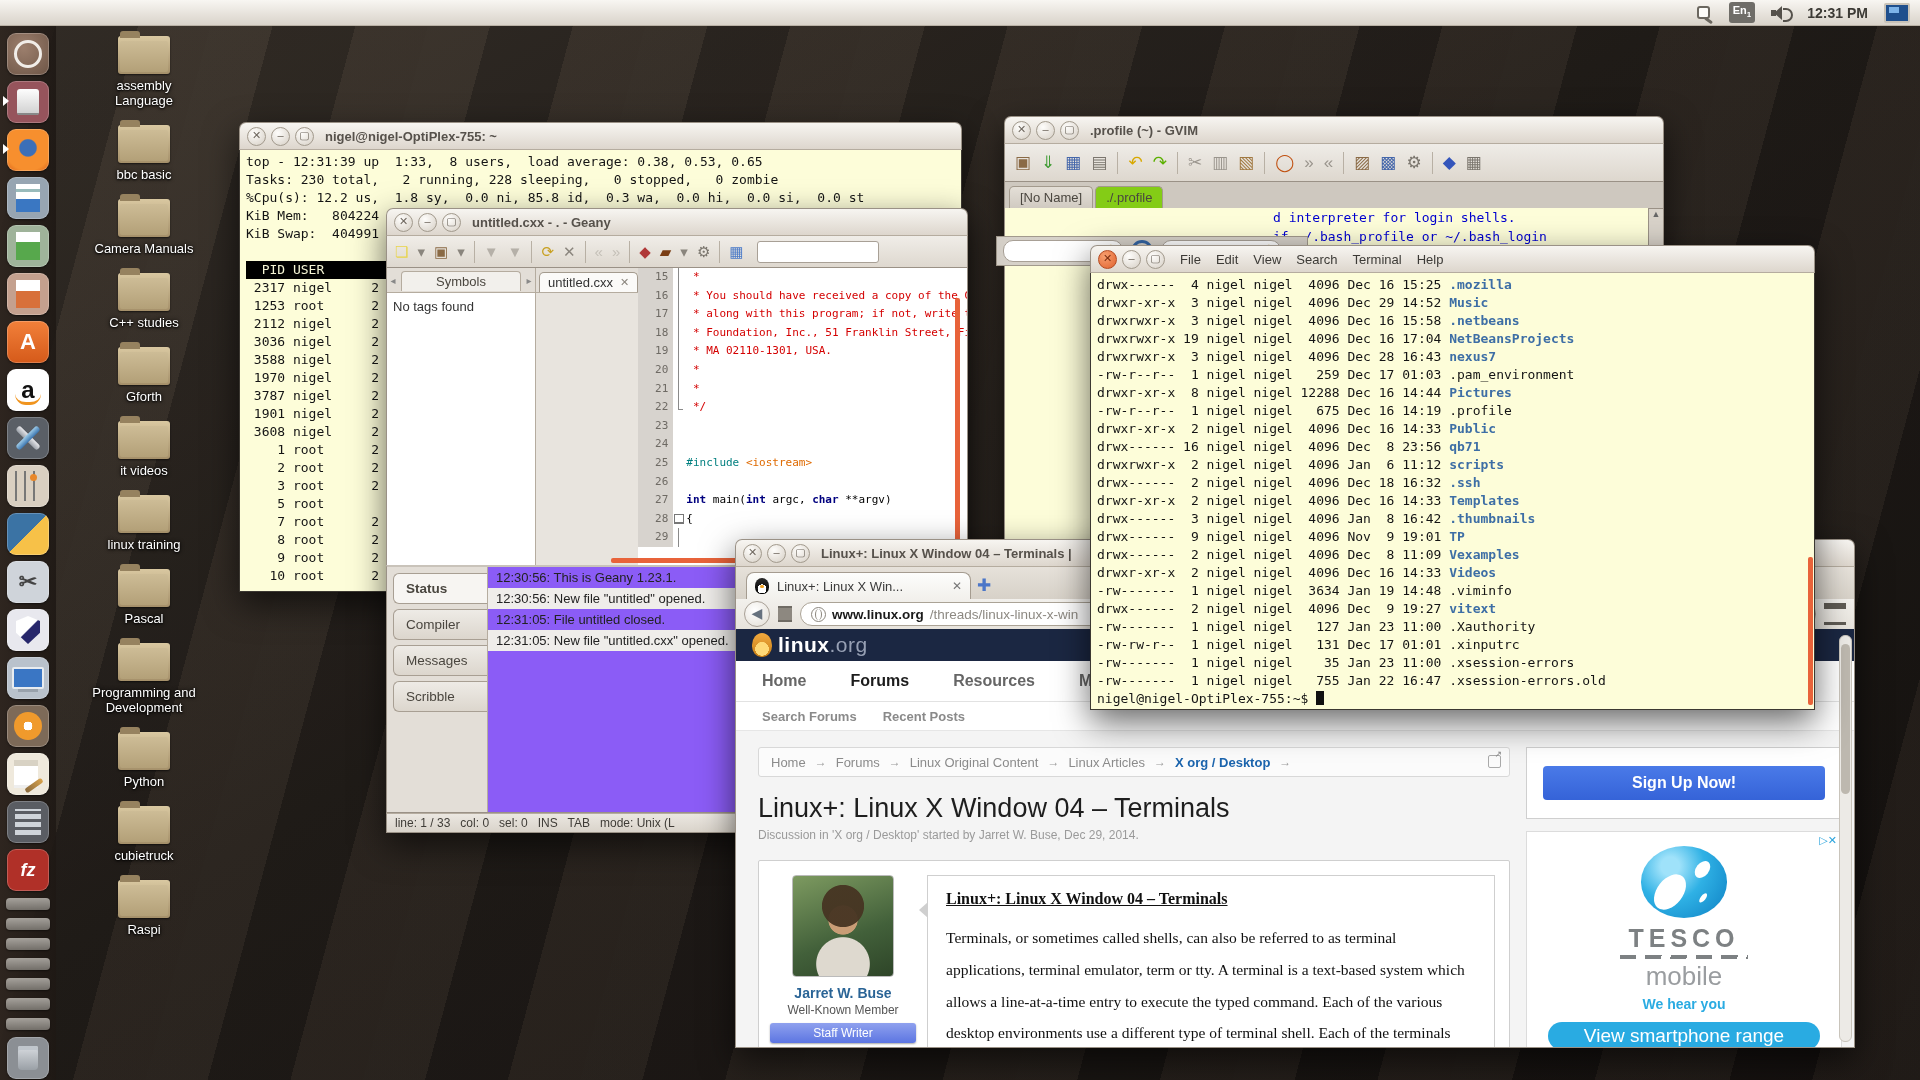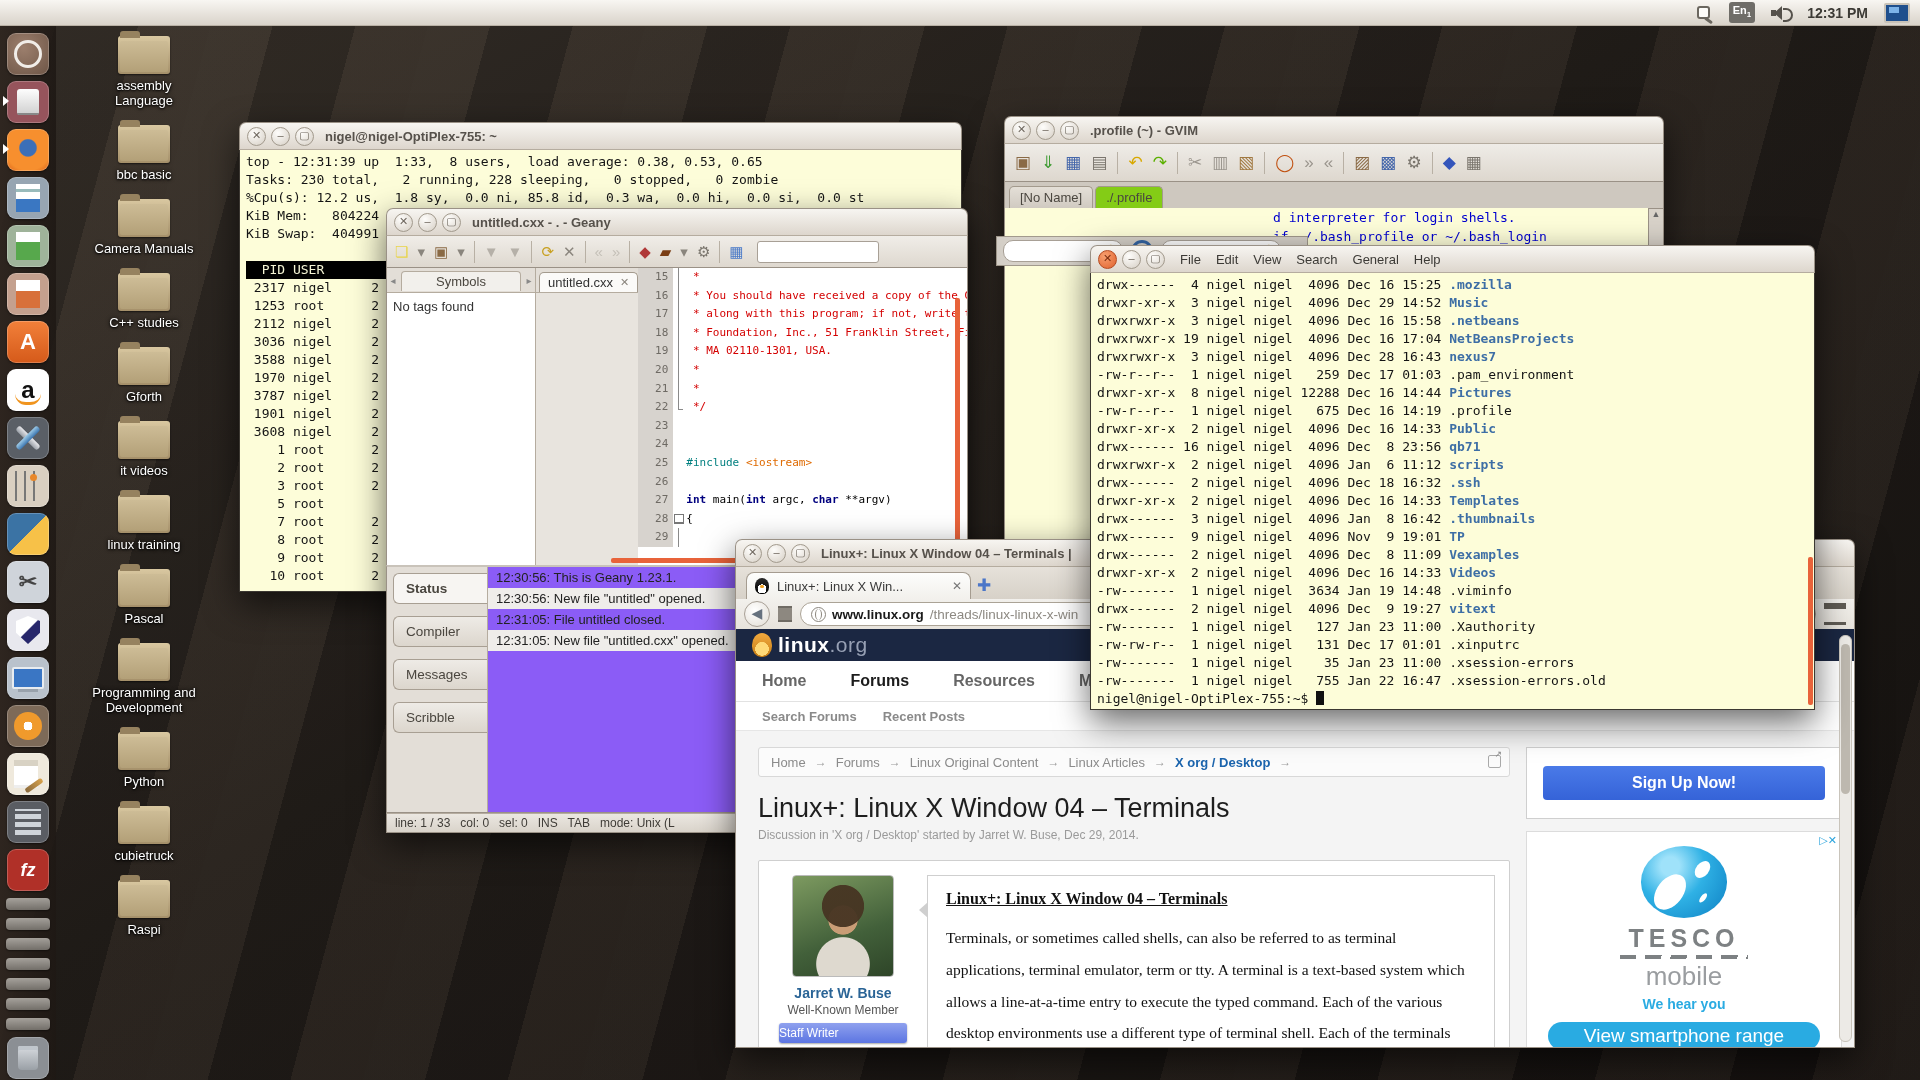--- a/index.html
+++ b/index.html
@@ -120,21 +120,21 @@
   .editor{flex:1;background:#fff;overflow:hidden;position:relative;font-family:"DejaVu Sans Mono",monospace;font-size:11px}
   .crow{display:flex;height:18.6px;align-items:flex-end}
   .gut{width:30px;background:#d7d3ce;color:#6e6a64;text-align:right;padding-right:5px;flex:0 0 auto;align-self:stretch;line-height:18.6px}
   .mark{width:13px;flex:0 0 auto;align-self:stretch;position:relative;background:#fff}
   .mark.line:after{content:"";position:absolute;left:5px;top:0;bottom:0;border-left:1px solid #8a8a8a}
   .mark.end:after{content:"";position:absolute;left:5px;top:0;height:60%;width:4px;border-left:1px solid #8a8a8a;border-bottom:1px solid #8a8a8a}
   .mark.box:after{content:"";position:absolute;left:1px;top:4px;width:8px;height:8px;border:1px solid #777;background:#fff;box-shadow:inset 0 -4px 0 -3px #777}
   .code{white-space:pre;line-height:18.6px}
   .cm{color:#d40000}.pp{color:#007f7f}.inc{color:#df6a00}.kw{color:#00007f;font-weight:bold}
   #geany .bottompanel{position:absolute;left:0;right:0;bottom:20px;height:248px;border:1px solid #9a9186;border-top:2px solid #c9c3ba;box-sizing:border-box;background:#e8e4de;display:flex}
-  .btabs{width:100px;padding-top:6px;display:flex;flex-direction:column;gap:12px;background:#e3ded7}
+  .btabs{width:100px;padding-top:6px;display:flex;flex-direction:column;gap:5px;background:#e3ded7}
   .btab{margin-left:6px;background:linear-gradient(#eeebe6,#dcd6cd);border:1px solid #a89f93;border-right:none;border-radius:6px 0 0 6px;font-size:13.5px;color:#4a463f;padding:7px 0 7px 12px}
   .btab.active{background:#f7f5f2;font-weight:bold}
   .bmsgs{flex:1;background:#8b5cf6;border-left:1px solid #b5ac9f;font-size:13px;color:#222;overflow:hidden}
   .msg{padding:3px 8px;white-space:nowrap}
   .msg.alt{background:#efedea}
   #geany .statusbar{position:absolute;left:0;right:0;bottom:0;height:20px;background:linear-gradient(#ebe7e1,#d9d3ca);border:1px solid #9a9186;border-top:1px solid #b5ac9f;box-sizing:border-box;
     font-size:12px;color:#3f3c37;padding:2px 8px;white-space:pre}
   .hscroll-orange{position:absolute;height:5px;background:#e8633a;border-radius:2px;z-index:5}
   
   #browser .tabstrip{height:32px;background:linear-gradient(#e6e1da,#d7d1c8);border-left:1px solid #9a9186;border-right:1px solid #9a9186;display:flex;align-items:flex-end;padding-left:10px}
@@ -173,21 +173,21 @@
   .threadmeta{font-size:12px;color:#9a9a9a}
   .postcard{width:752px;margin-top:18px;background:#fff;border:1px solid #cfcfcf;border-radius:2px;display:flex;padding:14px;box-sizing:border-box}
   .authcol{width:140px;flex:0 0 auto;display:flex;flex-direction:column;align-items:center}
   .avatar{width:100px;height:100px;border:1px solid #bbb;border-radius:4px;background:
     radial-gradient(circle at 50% 30%, rgba(70,52,34,.95) 0 24%, transparent 25%),
     radial-gradient(circle at 50% 44%, #c99d76 0 19%, transparent 20%),
     radial-gradient(circle at 50% 88%, #ded9cf 0 26%, transparent 27%),
     linear-gradient(160deg,#7d9a60,#42603a 60%,#2e4528)}
   .authname{margin-top:8px;font-size:14px;font-weight:bold;color:#2a6496}
   .authrole{font-size:12px;color:#555;margin-top:2px}
-  .badge{margin-top:6px;width:128px;background:linear-gradient(#8fa1ee,#5c75e2);color:#fff;font-size:12px;padding:3px 0;border-radius:3px;box-shadow:0 1px 2px rgba(0,0,0,.35)}
+  .badge{margin-top:6px;width:146px;text-align:center;background:linear-gradient(#8fa1ee,#5c75e2);color:#fff;font-size:12px;padding:3px 0;border-radius:3px;box-shadow:0 1px 2px rgba(0,0,0,.35)}
   .postbox{flex:1;border:1px solid #cfcfcf;margin-left:14px;padding:14px 18px;position:relative;min-width:0}
   .postbox:before{content:"";position:absolute;left:-9px;top:26px;border-top:8px solid transparent;border-bottom:8px solid transparent;border-right:9px solid #cfcfcf}
   .posttitle{font-family:"Liberation Serif",serif;font-size:16px;font-weight:bold;text-decoration:underline;color:#111}
   .postbody{font-family:"Liberation Serif",serif;font-size:15.5px;line-height:2.05;color:#111;margin-top:14px}
   .sidecol{position:absolute;left:790px;top:16px;width:316px}
   .signupbox{background:#fff;border:1px solid #cfcfcf;padding:18px 16px;box-sizing:border-box}
   .signupbtn{height:34px;background:linear-gradient(#4a7ae8,#3563d8);border-radius:4px;color:#fff;font-size:16px;font-weight:bold;display:flex;align-items:center;justify-content:center}
   .adbox{margin-top:12px;background:#fff;border:1px solid #dcdcdc;position:relative;height:218px;overflow:hidden;display:flex;flex-direction:column;align-items:center}
   .adchoice{position:absolute;right:4px;top:2px;color:#29a3dc;font-size:11px}
   .tsphere{margin-top:14px;width:86px;height:86px;border-radius:50%;background:radial-gradient(circle at 34% 28%, #9fe2fa 0 12%, #2fb1e5 45%, #0d7fc2 100%);position:relative}
@@ -631,19 +631,19 @@
 <div class="window" id="term2" style="left:1090px;top:245px;width:725px;height:465px;z-index:20">
   <div class="titlebar">
     <span class="wbtn orange">✕</span>
     <span class="wbtn">–</span>
     <span class="wbtn">▢</span>
     <span class="menurow" id="t2menu">
         <span>File</span>
         <span>Edit</span>
         <span>View</span>
         <span>Search</span>
-        <span>General</span>
+        <span>Terminal</span>
         <span>Help</span>
       </span>
   </div>
   <div class="termbody" id="t2body"><div class="tline"><span>drwx------  4 nigel nigel  4096 Dec 16 15:25 </span><span class="dir">.mozilla</span></div><div class="tline"><span>drwxr-xr-x  3 nigel nigel  4096 Dec 29 14:52 </span><span class="dir">Music</span></div><div class="tline"><span>drwxrwxr-x  3 nigel nigel  4096 Dec 16 15:58 </span><span class="dir">.netbeans</span></div><div class="tline"><span>drwxrwxr-x 19 nigel nigel  4096 Dec 16 17:04 </span><span class="dir">NetBeansProjects</span></div><div class="tline"><span>drwxrwxr-x  3 nigel nigel  4096 Dec 28 16:43 </span><span class="dir">nexus7</span></div><div class="tline"><span>-rw-r--r--  1 nigel nigel   259 Dec 17 01:03 </span><span>.pam_environment</span></div><div class="tline"><span>drwxr-xr-x  8 nigel nigel 12288 Dec 16 14:44 </span><span class="dir">Pictures</span></div><div class="tline"><span>-rw-r--r--  1 nigel nigel   675 Dec 16 14:19 </span><span>.profile</span></div><div class="tline"><span>drwxr-xr-x  2 nigel nigel  4096 Dec 16 14:33 </span><span class="dir">Public</span></div><div class="tline"><span>drwx------ 16 nigel nigel  4096 Dec  8 23:56 </span><span class="dir">qb71</span></div><div class="tline"><span>drwxrwxr-x  2 nigel nigel  4096 Jan  6 11:12 </span><span class="dir">scripts</span></div><div class="tline"><span>drwx------  2 nigel nigel  4096 Dec 18 16:32 </span><span class="dir">.ssh</span></div><div class="tline"><span>drwxr-xr-x  2 nigel nigel  4096 Dec 16 14:33 </span><span class="dir">Templates</span></div><div class="tline"><span>drwx------  3 nigel nigel  4096 Jan  8 16:42 </span><span class="dir">.thumbnails</span></div><div class="tline"><span>drwx------  9 nigel nigel  4096 Nov  9 19:01 </span><span class="dir">TP</span></div><div class="tline"><span>drwx------  2 nigel nigel  4096 Dec  8 11:09 </span><span class="dir">Vexamples</span></div><div class="tline"><span>drwxr-xr-x  2 nigel nigel  4096 Dec 16 14:33 </span><span class="dir">Videos</span></div><div class="tline"><span>-rw-------  1 nigel nigel  3634 Jan 19 14:48 </span><span>.viminfo</span></div><div class="tline"><span>drwx------  2 nigel nigel  4096 Dec  9 19:27 </span><span class="dir">vitext</span></div><div class="tline"><span>-rw-------  1 nigel nigel   127 Jan 23 11:00 </span><span>.Xauthority</span></div><div class="tline"><span>-rw-rw-r--  1 nigel nigel   131 Dec 17 01:01 </span><span>.xinputrc</span></div><div class="tline"><span>-rw-------  1 nigel nigel    35 Jan 23 11:00 </span><span>.xsession-errors</span></div><div class="tline"><span>-rw-------  1 nigel nigel   755 Jan 22 16:47 </span><span>.xsession-errors.old</span></div><div class="tline"><span>nigel@nigel-OptiPlex-755:~$ </span><span class="cursor"></span></div></div>
   <div class="vscroll-orange" style="right:2px;top:312px;height:148px"></div>
 </div>
 
 </body></html>

